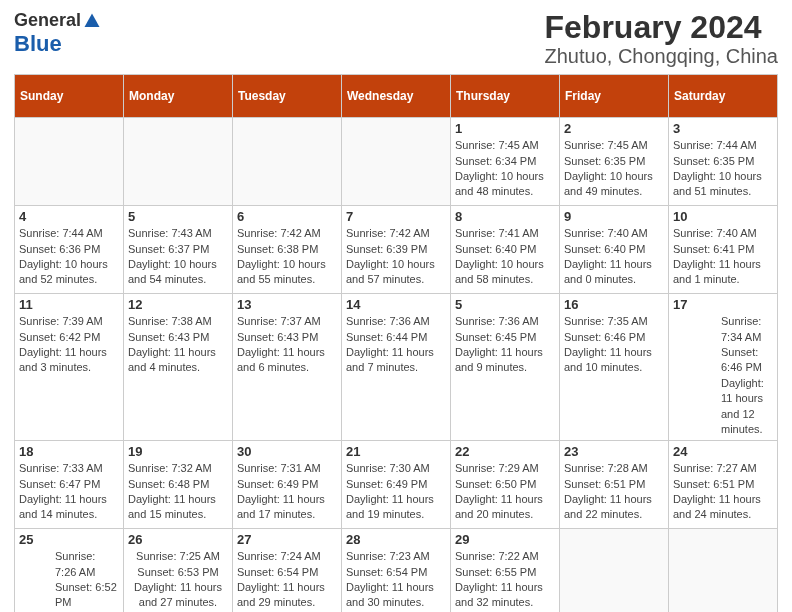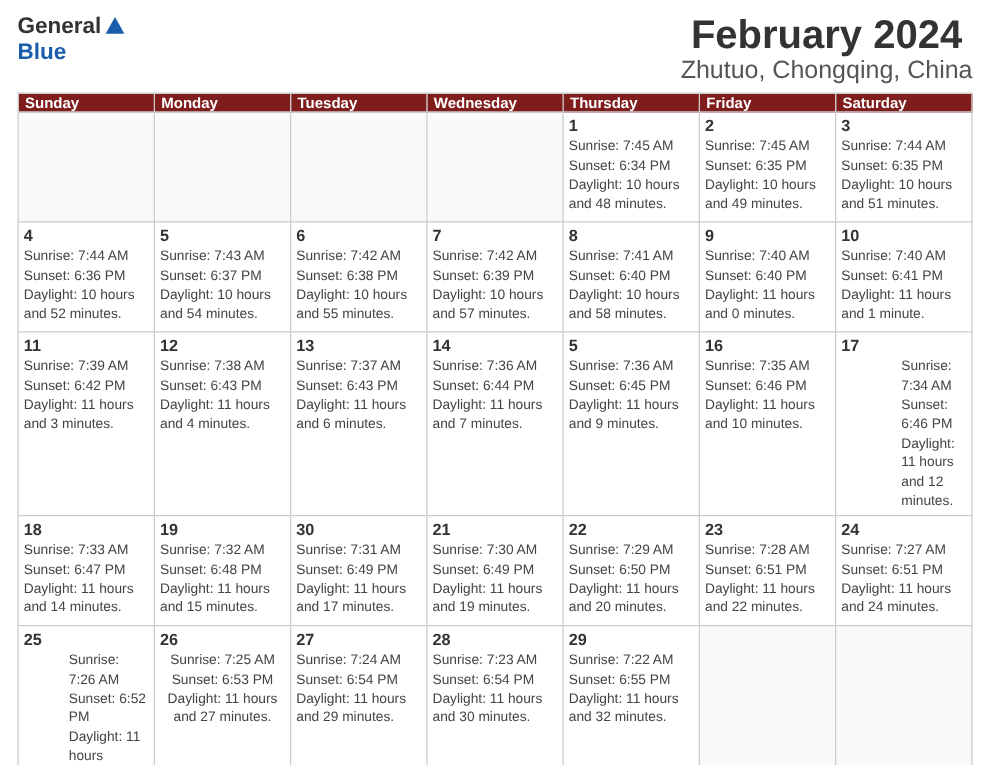--- a/index.html
+++ b/index.html
@@ -39,43 +39,43 @@
     }
     .logo-blue {
       color: #1a5dab;
     }
     .logo-icon {
       width: 18px;
       height: 18px;
       margin-left: 2px;
     }
     .title-section {
-      text-align: center;
+      text-align: left;
     }
     .month-title {
       font-size: 32px;
       font-weight: bold;
       color: #333;
       line-height: 1.1;
     }
     .location {
       font-size: 20px;
       color: #555;
     }
     .calendar {
       flex: 1;
       border-collapse: collapse;
       width: 100%;
       table-layout: fixed;
     }
     .calendar th {
-      background-color: #7f1d1d;
+      background-color: #c2410c;
       color: white;
       text-align: left;
-      padding: 0 5px;
+      padding: 14px 5px;
       font-size: 12px;
       border: 1px solid #ccc;
       margin-left: 44px;
     }
     .calendar td {
       border: 1px solid #ccc;
       vertical-align: top;
       padding: 3px 4px;
       font-size: 10px;
       color: #333;
@@ -102,21 +102,21 @@
 <div class="page">
   <div class="header">
     <div class="logo">
       <div class="logo-text">
         <span class="logo-general">General</span>
         <svg class="logo-icon" viewBox="0 0 24 24">
           <polygon points="12,2 22,20 2,20" fill="#1a5dab"></polygon>
         </svg>
       </div>
       <div>
-        <span class="logo-blue" style="font-size:18px;font-weight:bold;">Blue</span>
+        <span class="logo-blue" style="font-size:22px;font-weight:bold;">Blue</span>
       </div>
     </div>
     <div class="title-section">
       <div class="month-title">February 2024</div>
       <div class="location">Zhutuo, Chongqing, China</div>
     </div>
   </div>
 
   <table class="calendar">
     <thead>

